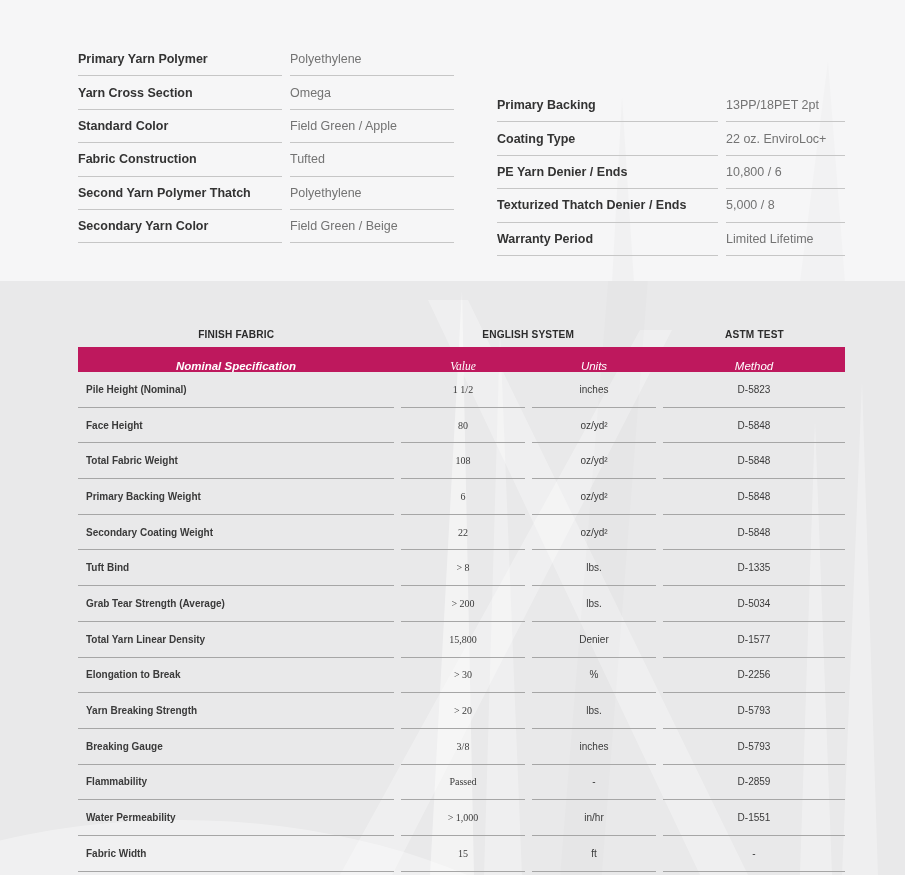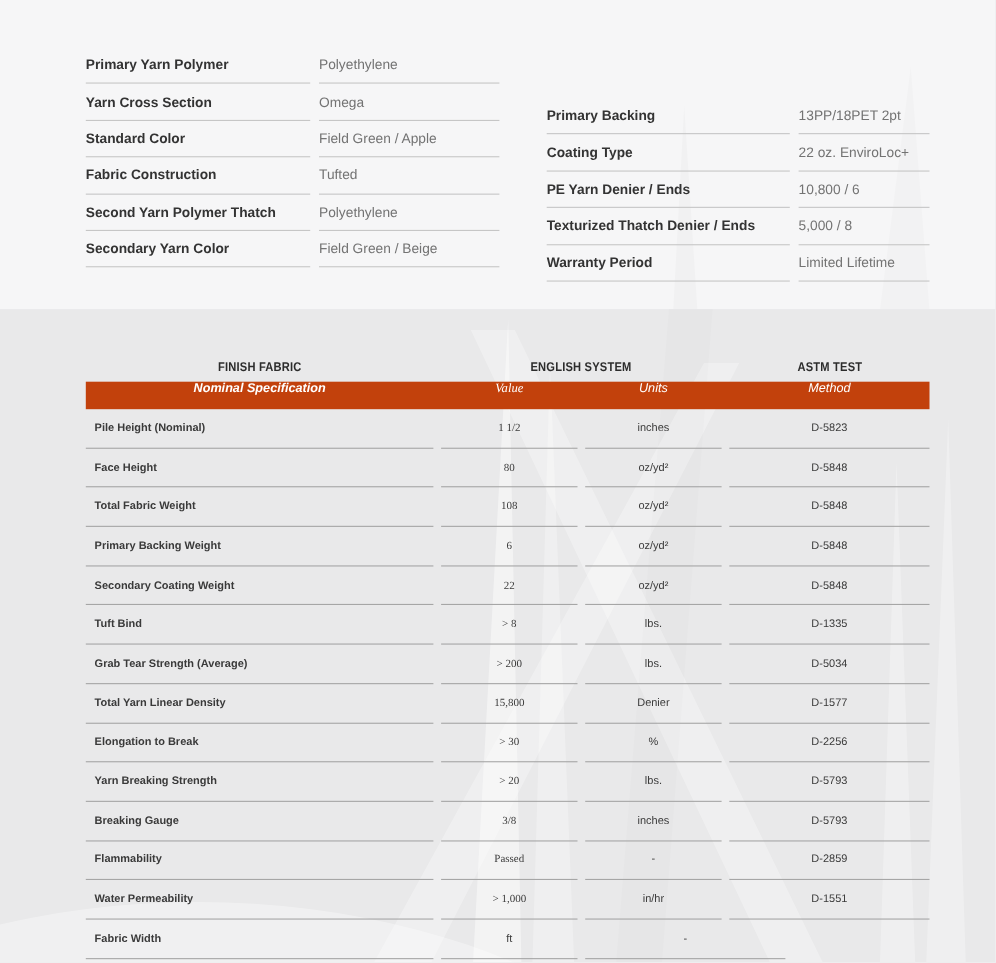--- a/index.html
+++ b/index.html
@@ -31,22 +31,22 @@
   
   .main-table { position:absolute; left:78px; top:292px; width:767px;margin-top:28px; }
   .col-headers { display:flex; align-items:center; height:27px; }
   .col-headers .ch { text-align:center; font-weight:bold; font-size:11.5px; color:#2c2c2c; letter-spacing:.2px; }
   .col-headers .ch span { display:inline-block; transform:scaleX(.88); white-space:nowrap; }
   .ch--fabric { width:316px; }
   .ch--english { width:255px; margin-left:7px; }
   .ch--astm { width:182px; margin-left:7px; }
 
   .green-bar {
-    display:flex; align-items:flex-start; height:25px;
-    background:#c2410c;
+    display:flex; align-items:flex-end; height:25px;
+    background:#be185d;
   }
   .green-bar .gc { font-style:italic; font-size:11.5px; color:#fff; text-align:center; }
 
   .t-row { display:flex; align-items:stretch; height:35.7px; }
   .t-row .tc {
     display:flex; align-items:center;
     border-bottom:1px solid #a6a6a6;
     font-size:10px; color:#3a3a3a;
   }
   .c-label  { width:316px; padding-left:8px; font-weight:bold; font-size:11.5px; color:#333; }
@@ -213,17 +213,18 @@
     <div class="tc c-method">D-2859</div>
   </div>
   <div class="t-row">
     <div class="tc c-label">Water Permeability</div>
     <div class="tc c-value">&gt; 1,000</div>
     <div class="tc c-units">in/hr</div>
     <div class="tc c-method">D-1551</div>
   </div>
   <div class="t-row">
     <div class="tc c-label">Fabric Width</div>
+    <div class="tc c-value">15</div>
     <div class="tc c-units">ft</div>
     <div class="tc c-method">-</div>
   </div>
 
 </div>
 
 </body></html>

